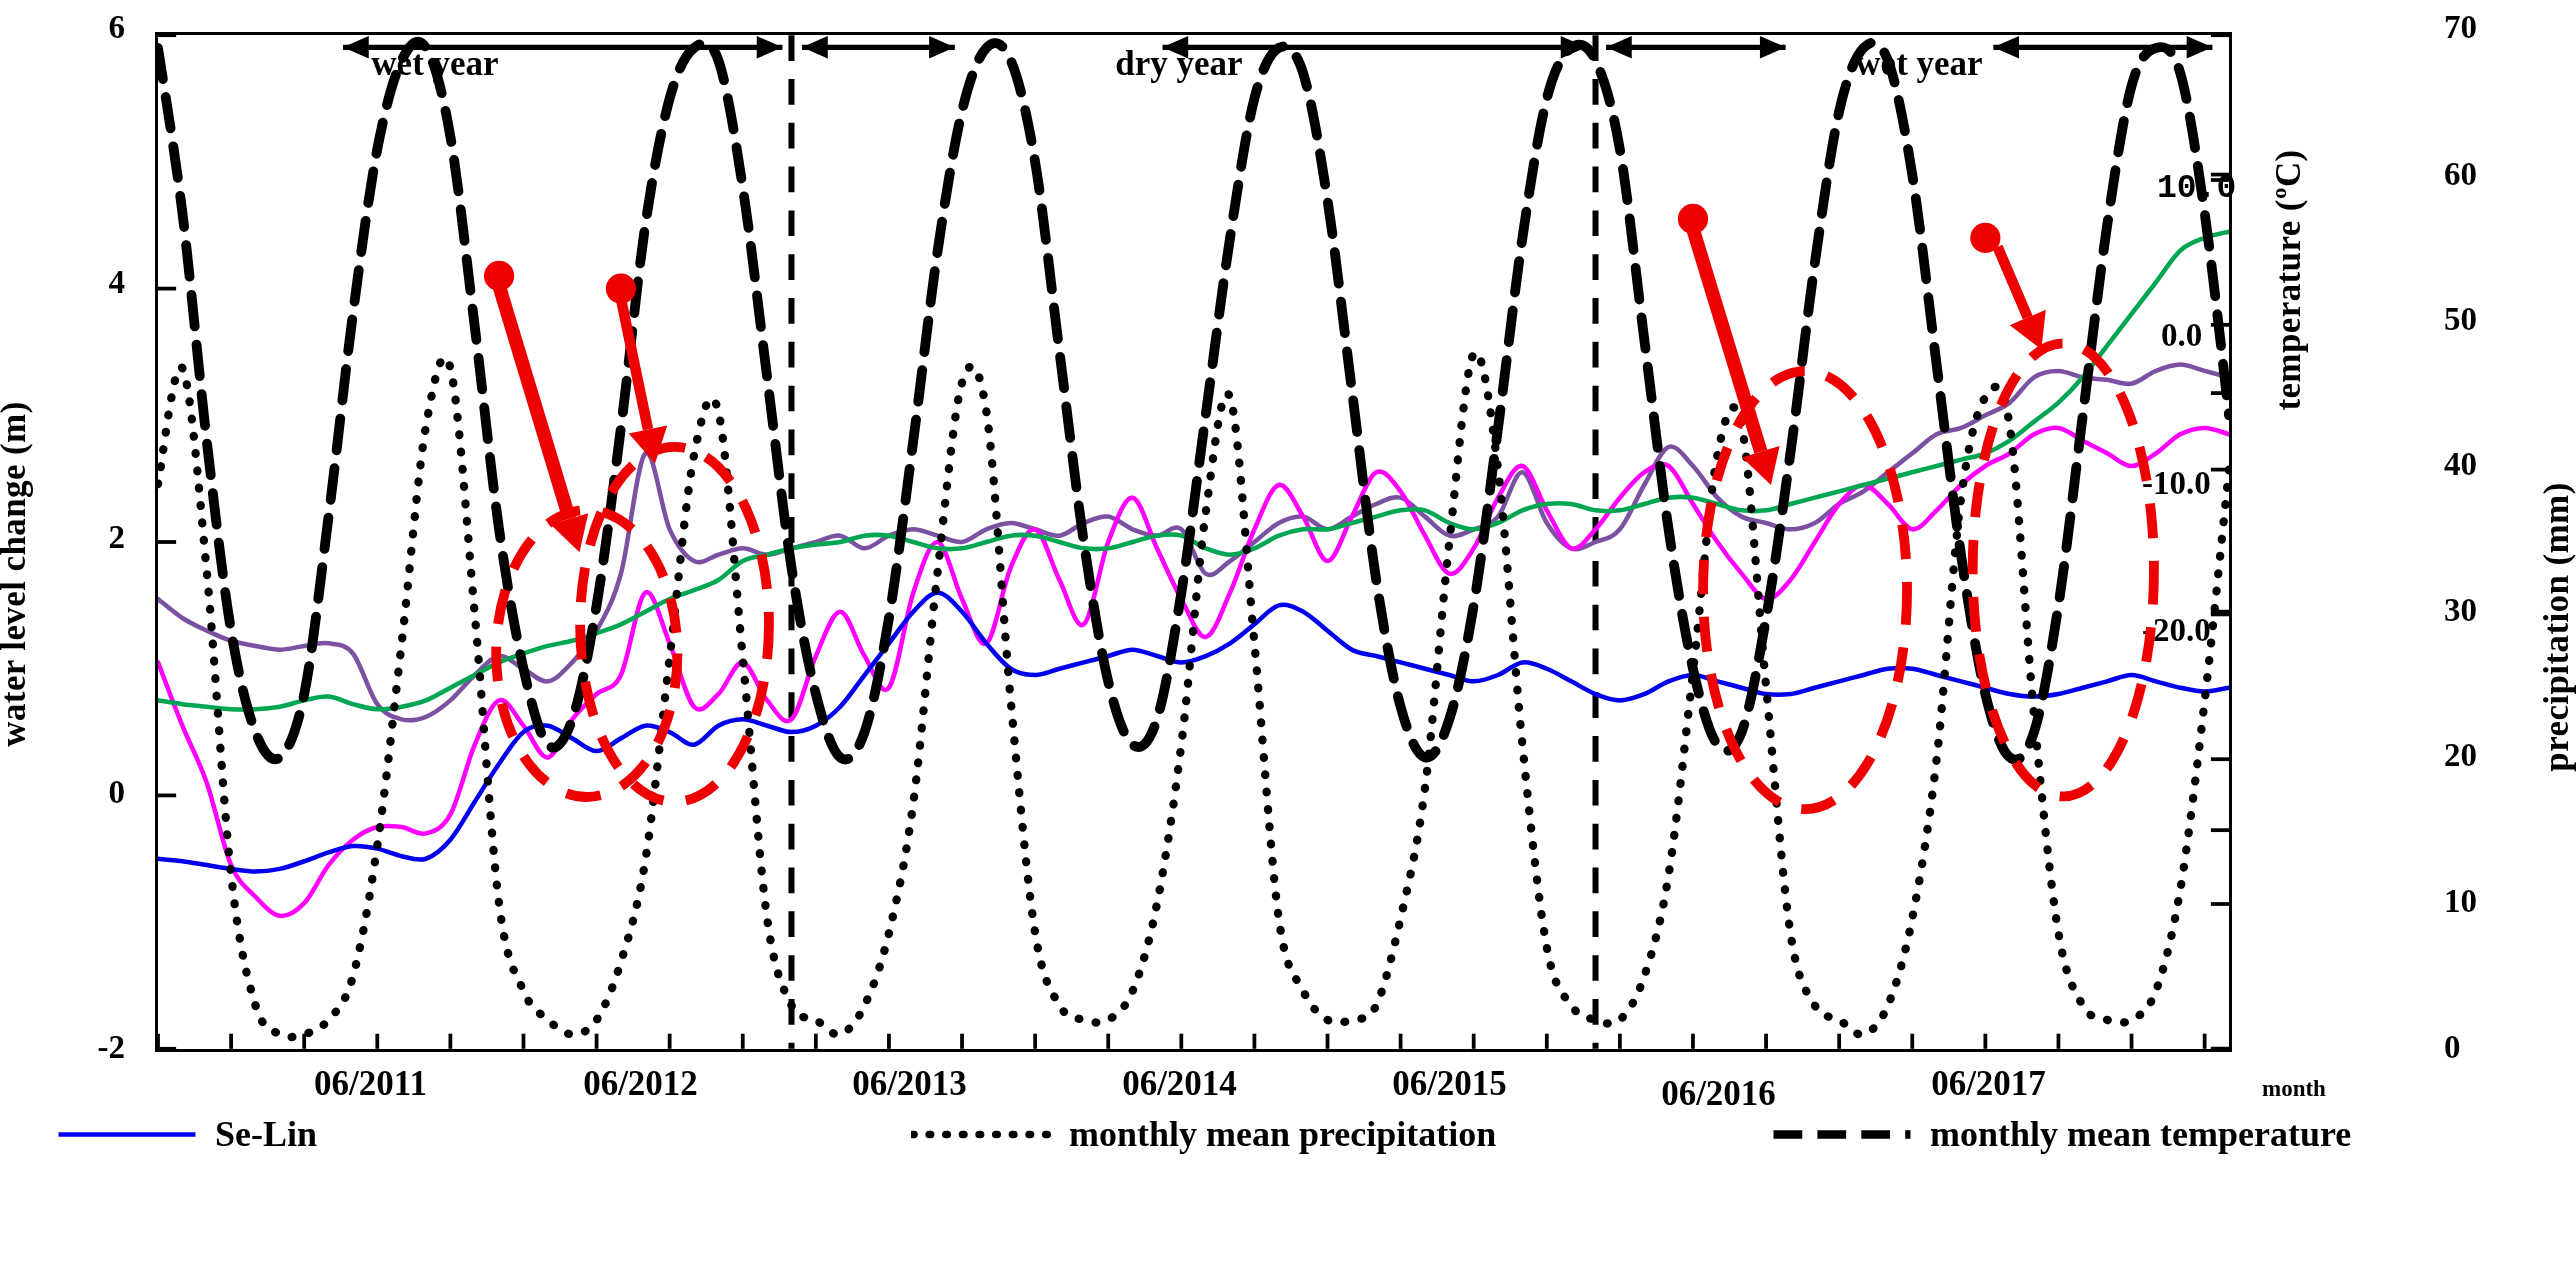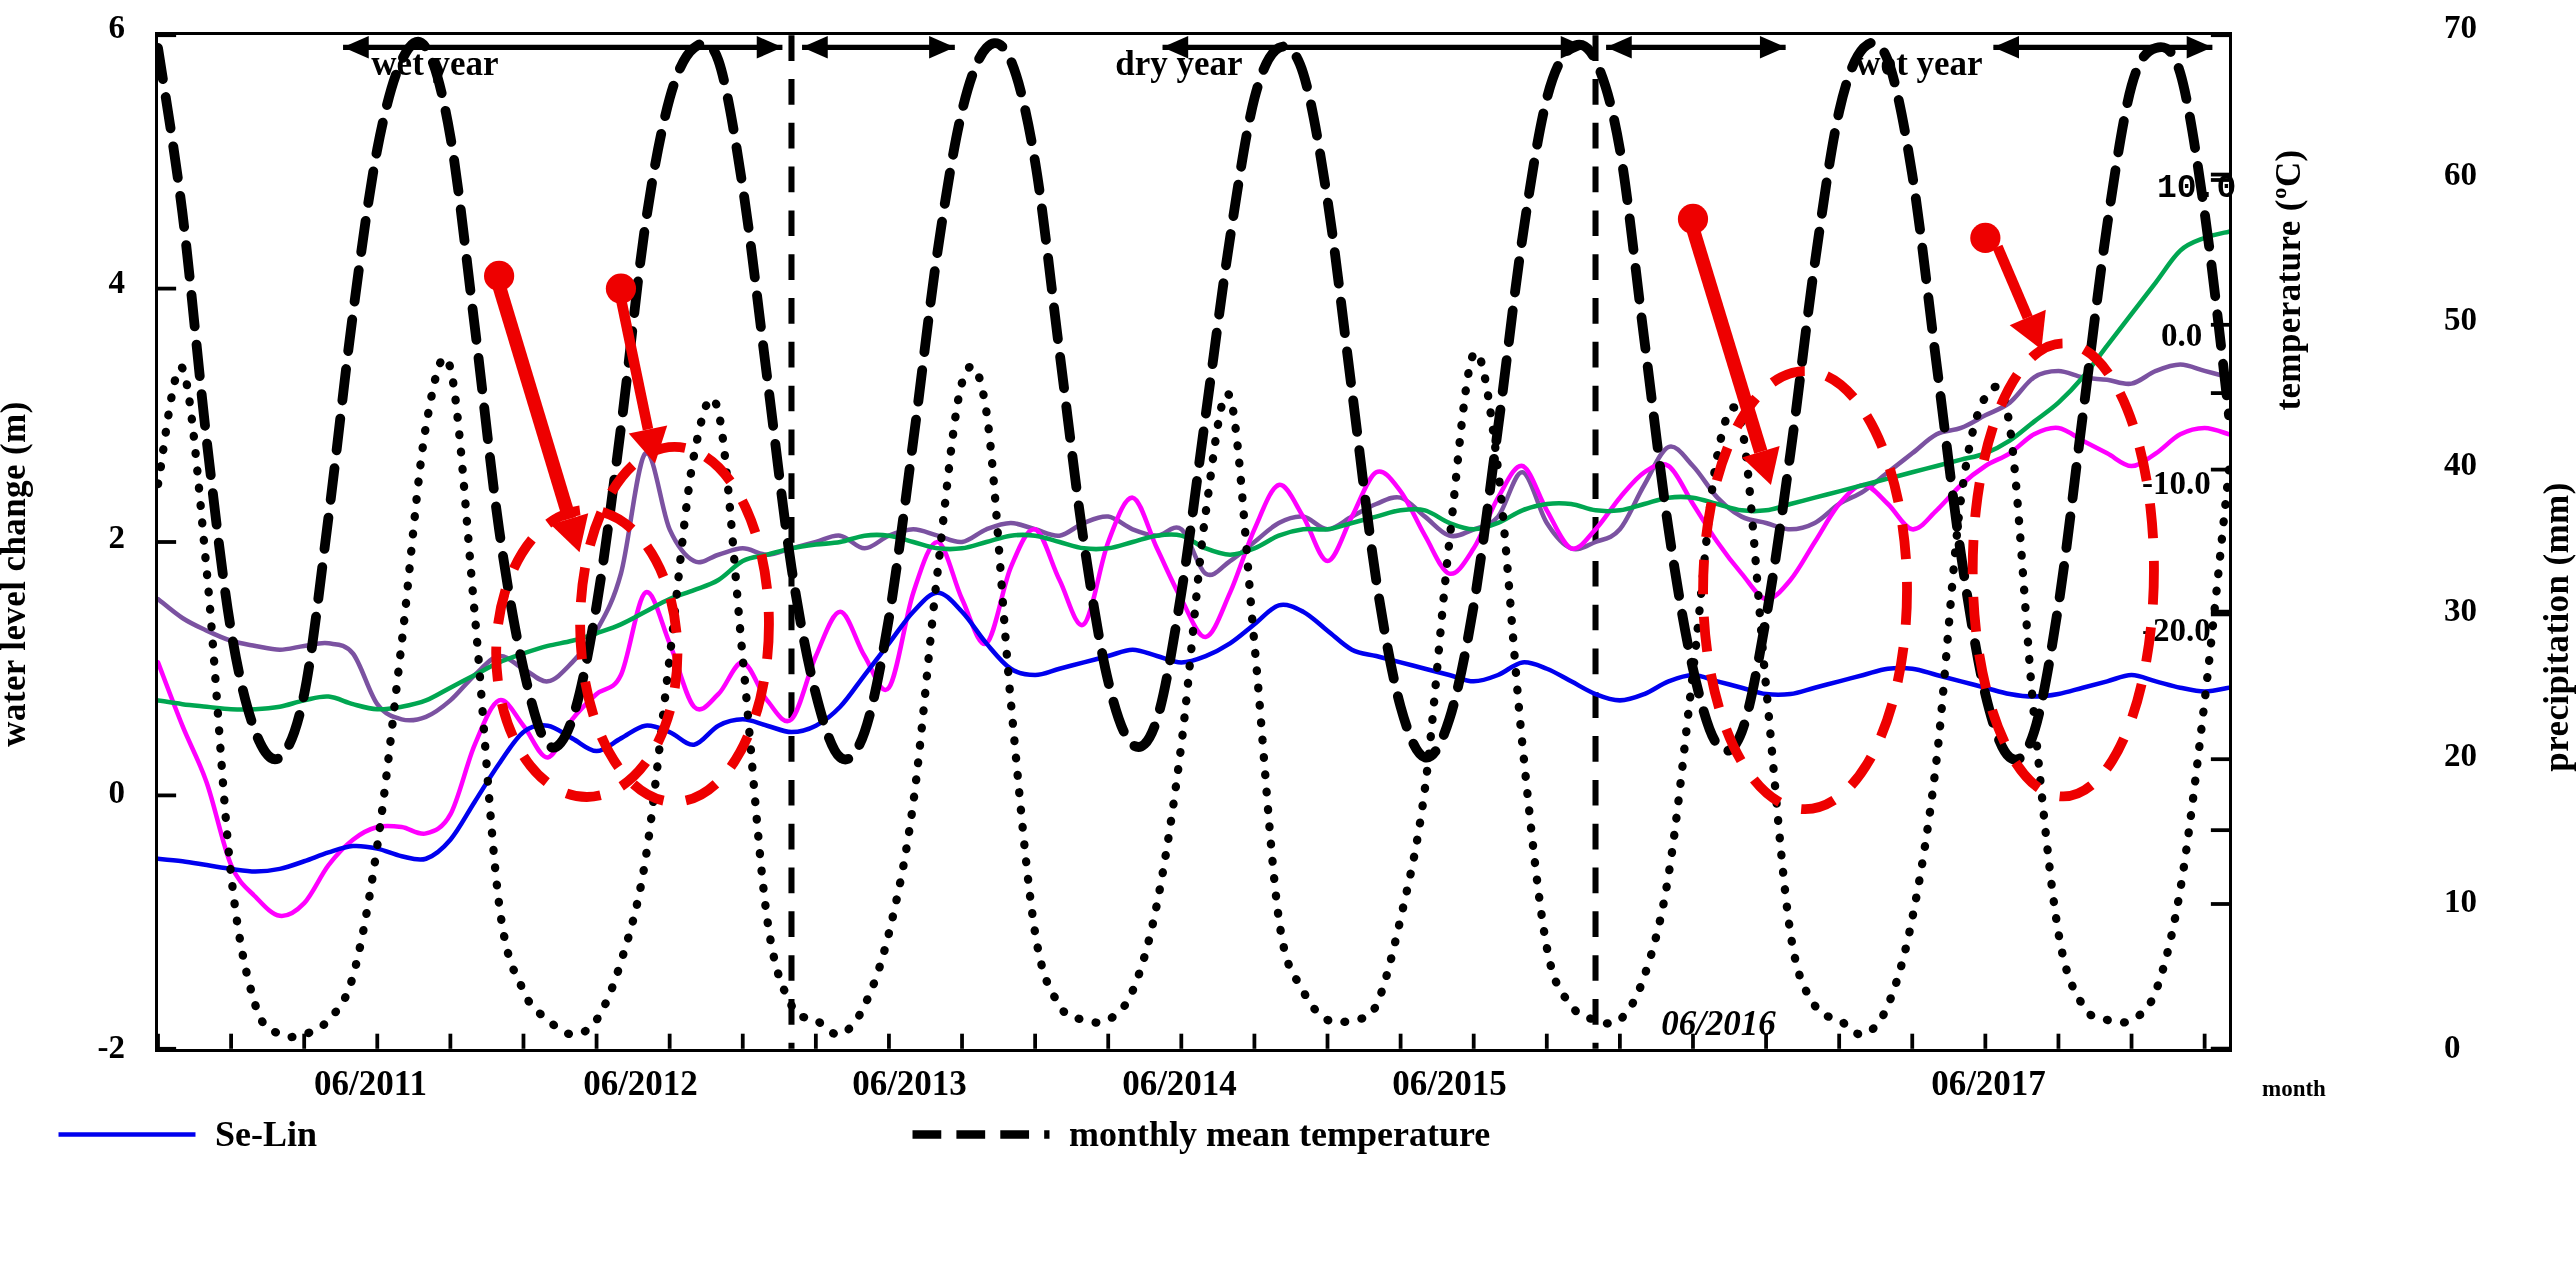--- a/index.html
+++ b/index.html
@@ -57,21 +57,21 @@
   <div class="tick tick-right" style="left:2444px;top:446px;">40</div>
   <div class="tick tick-right" style="left:2444px;top:301px;">50</div>
   <div class="tick tick-right" style="left:2444px;top:156px;">60</div>
   <div class="tick tick-right" style="left:2444px;top:9px;">70</div>
 
   <div class="xtick" style="left:257px;top:1064px;">06/2011</div>
   <div class="xtick" style="left:527px;top:1064px;">06/2012</div>
   <div class="xtick" style="left:796px;top:1064px;">06/2013</div>
   <div class="xtick" style="left:1066px;top:1064px;">06/2014</div>
   <div class="xtick" style="left:1336px;top:1064px;">06/2015</div>
-  <div class="xtick" style="left:1605px;top:1004px;font-style:italic;">06/2016</div>
+  <div class="xtick" style="left:1605px;top:1074px;">06/2016</div>
   <div class="xtick" style="left:1875px;top:1064px;">06/2017</div>
 
   <div class="phase" style="left:314px;top:44px;width:242px;">wet year</div>
   <div class="phase" style="left:1058px;top:44px;width:242px;">dry year</div>
   <div class="phase" style="left:1798px;top:44px;width:242px;">wet year</div>
 
   <div id="plot">
     <svg id="plot-svg" width="2071" height="1014" viewBox="0 0 2742 1342">
       <g id="g-phase-arrows">
 
@@ -194,20 +194,28 @@
   <div class="legend">
     <div class="legend-row">
       <div class="legend-item" style="width:854px;">
         <span class="legend-key">
           <svg width="140" height="23" viewBox="0 0 185 30">
               <line x1="2" y1="15" x2="183" y2="15" stroke="#0000ee" stroke-width="6"></line>
             </svg>
         </span>
         <span class="legend-text">Se-Lin</span>
       </div>
+      <div class="legend-item" style="width:861px;">
+        <span class="legend-key">
+          <svg width="140" height="23" viewBox="0 0 185 30">
+              <line x1="2" y1="15" x2="183" y2="15" stroke="#000" stroke-width="10" stroke-dasharray="2 20" stroke-linecap="round"></line>
+            </svg>
+        </span>
+        <span class="legend-text">monthly mean precipitation</span>
+      </div>
       <div class="legend-item">
         <span class="legend-key">
           <svg width="140" height="23" viewBox="0 0 185 30">
               <line x1="2" y1="15" x2="183" y2="15" stroke="#000" stroke-width="11" stroke-dasharray="38 20"></line>
             </svg>
         </span>
         <span class="legend-text">monthly mean temperature</span>
       </div>
     </div>
   </div>

